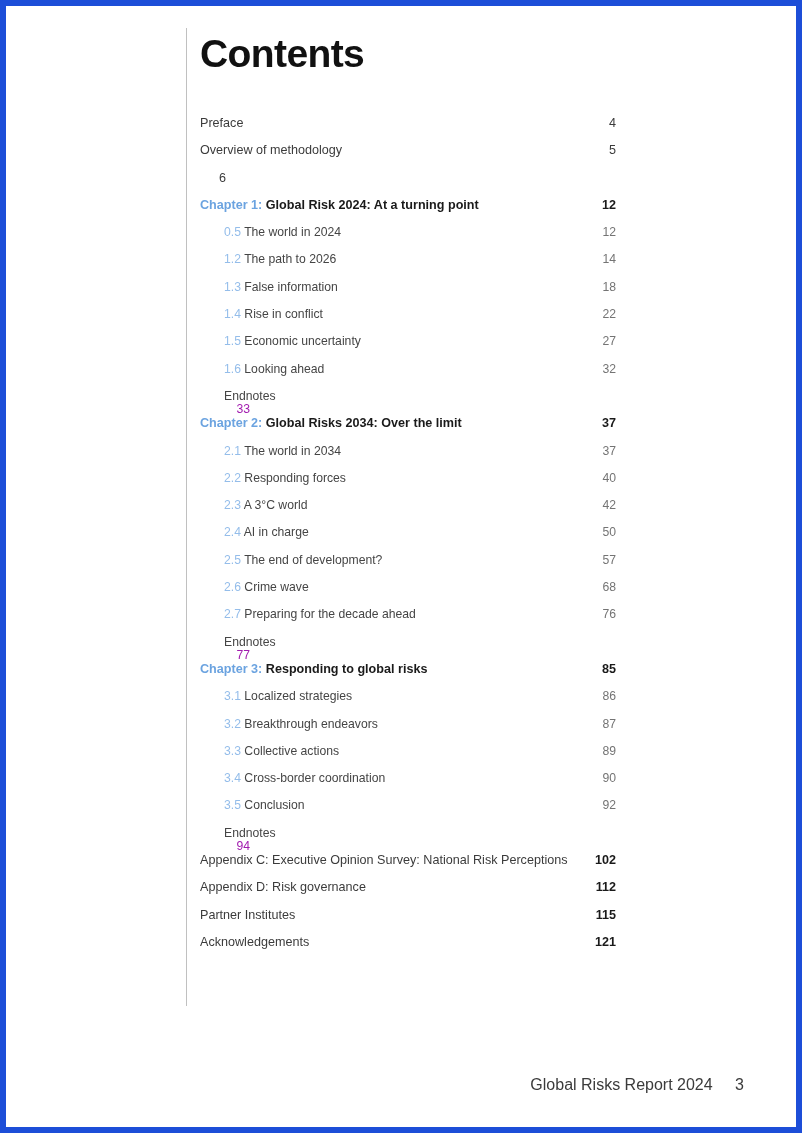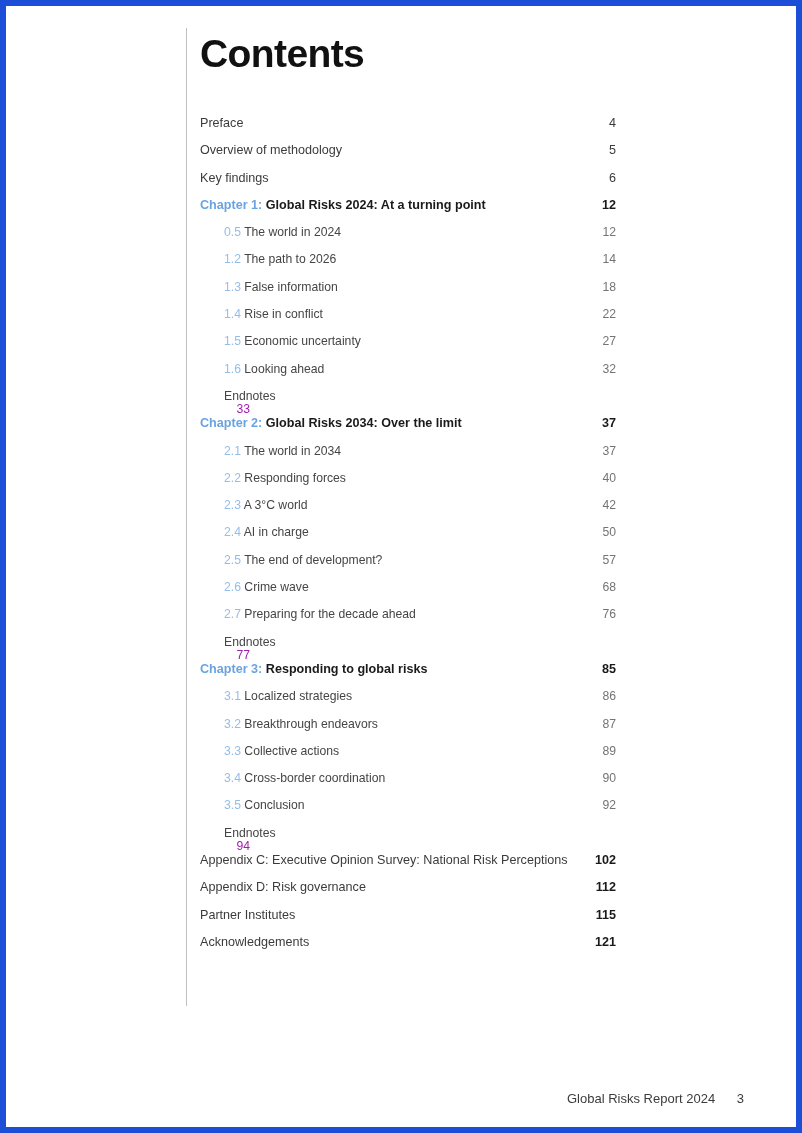--- a/index.html
+++ b/index.html
@@ -131,22 +131,22 @@
     color: #454545;
   }
   .lvl-endnote .pagenum {
     color: #a21caf;
     font-size: 12.2px;
   }
 
   .footer {
     position: absolute;
     right: 52px;
-    bottom: 21px;
-    font-size: 13px;
+    bottom: 33px;
+    font-size: 16px;
     color: #3b3b3b;
     white-space: nowrap;
   }
   .footer .fnum {
     display: inline-block;
     margin-left: 18px;
   }
 </style>
 </head>
 <body>
@@ -160,25 +160,24 @@
   <div class="toc" id="toc-list">
       <div class="row lvl-top">
         <div class="label"><span>Preface</span></div>
         <div class="pagenum">4</div>
       </div>
       <div class="row lvl-top">
         <div class="label"><span>Overview of methodology</span></div>
         <div class="pagenum">5</div>
       </div>
       <div class="row lvl-top">
-        <div class="label"><span>Key findings</span></div>
         <div class="pagenum">6</div>
       </div>
       <div class="row lvl-chapter">
-        <div class="label"><span class="chapter-tag">Chapter 1:</span> <span class="chapter-title">Global Risks 2024: At a turning point</span></div>
+        <div class="label"><span class="chapter-tag">Chapter 1:</span> <span class="chapter-title">Global Risk 2024: At a turning point</span></div>
         <div class="pagenum">12</div>
       </div>
       <div class="row lvl-sub">
         <div class="label"><span class="sub-num">0.5</span> <span class="sub-title">The world in 2024</span></div>
         <div class="pagenum">12</div>
       </div>
       <div class="row lvl-sub">
         <div class="label"><span class="sub-num">1.2</span> <span class="sub-title">The path to 2026</span></div>
         <div class="pagenum">14</div>
       </div>

